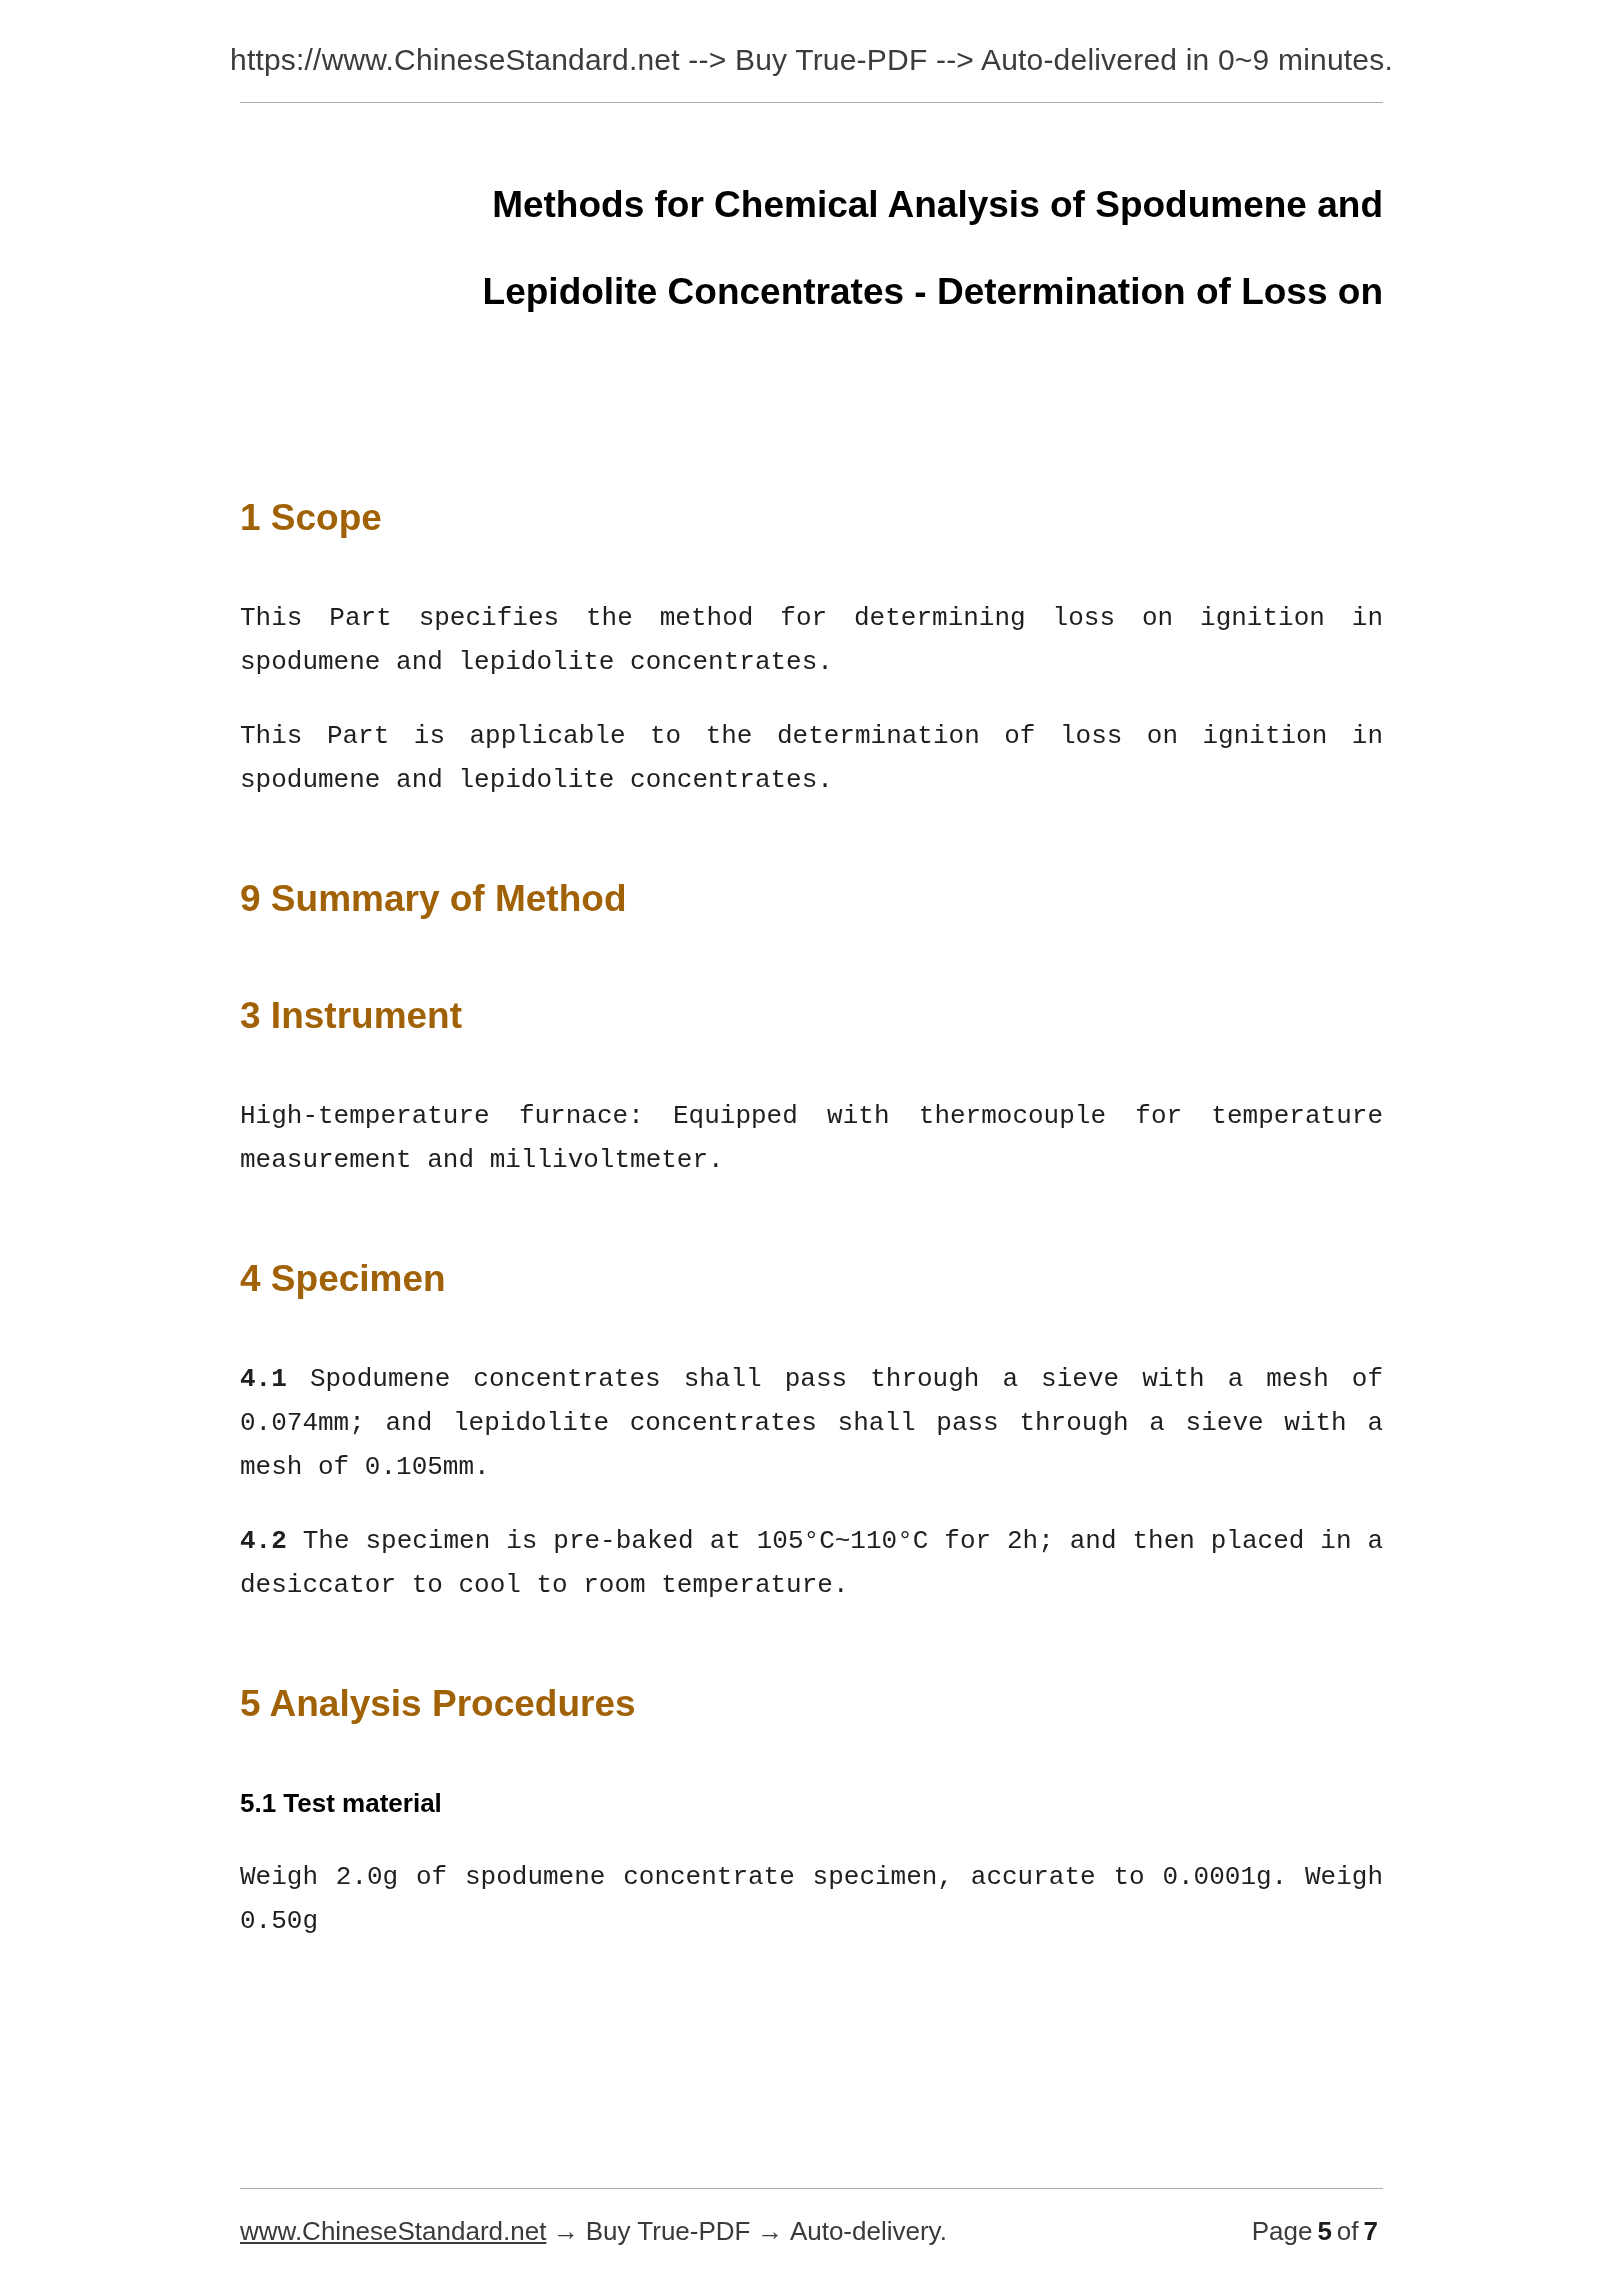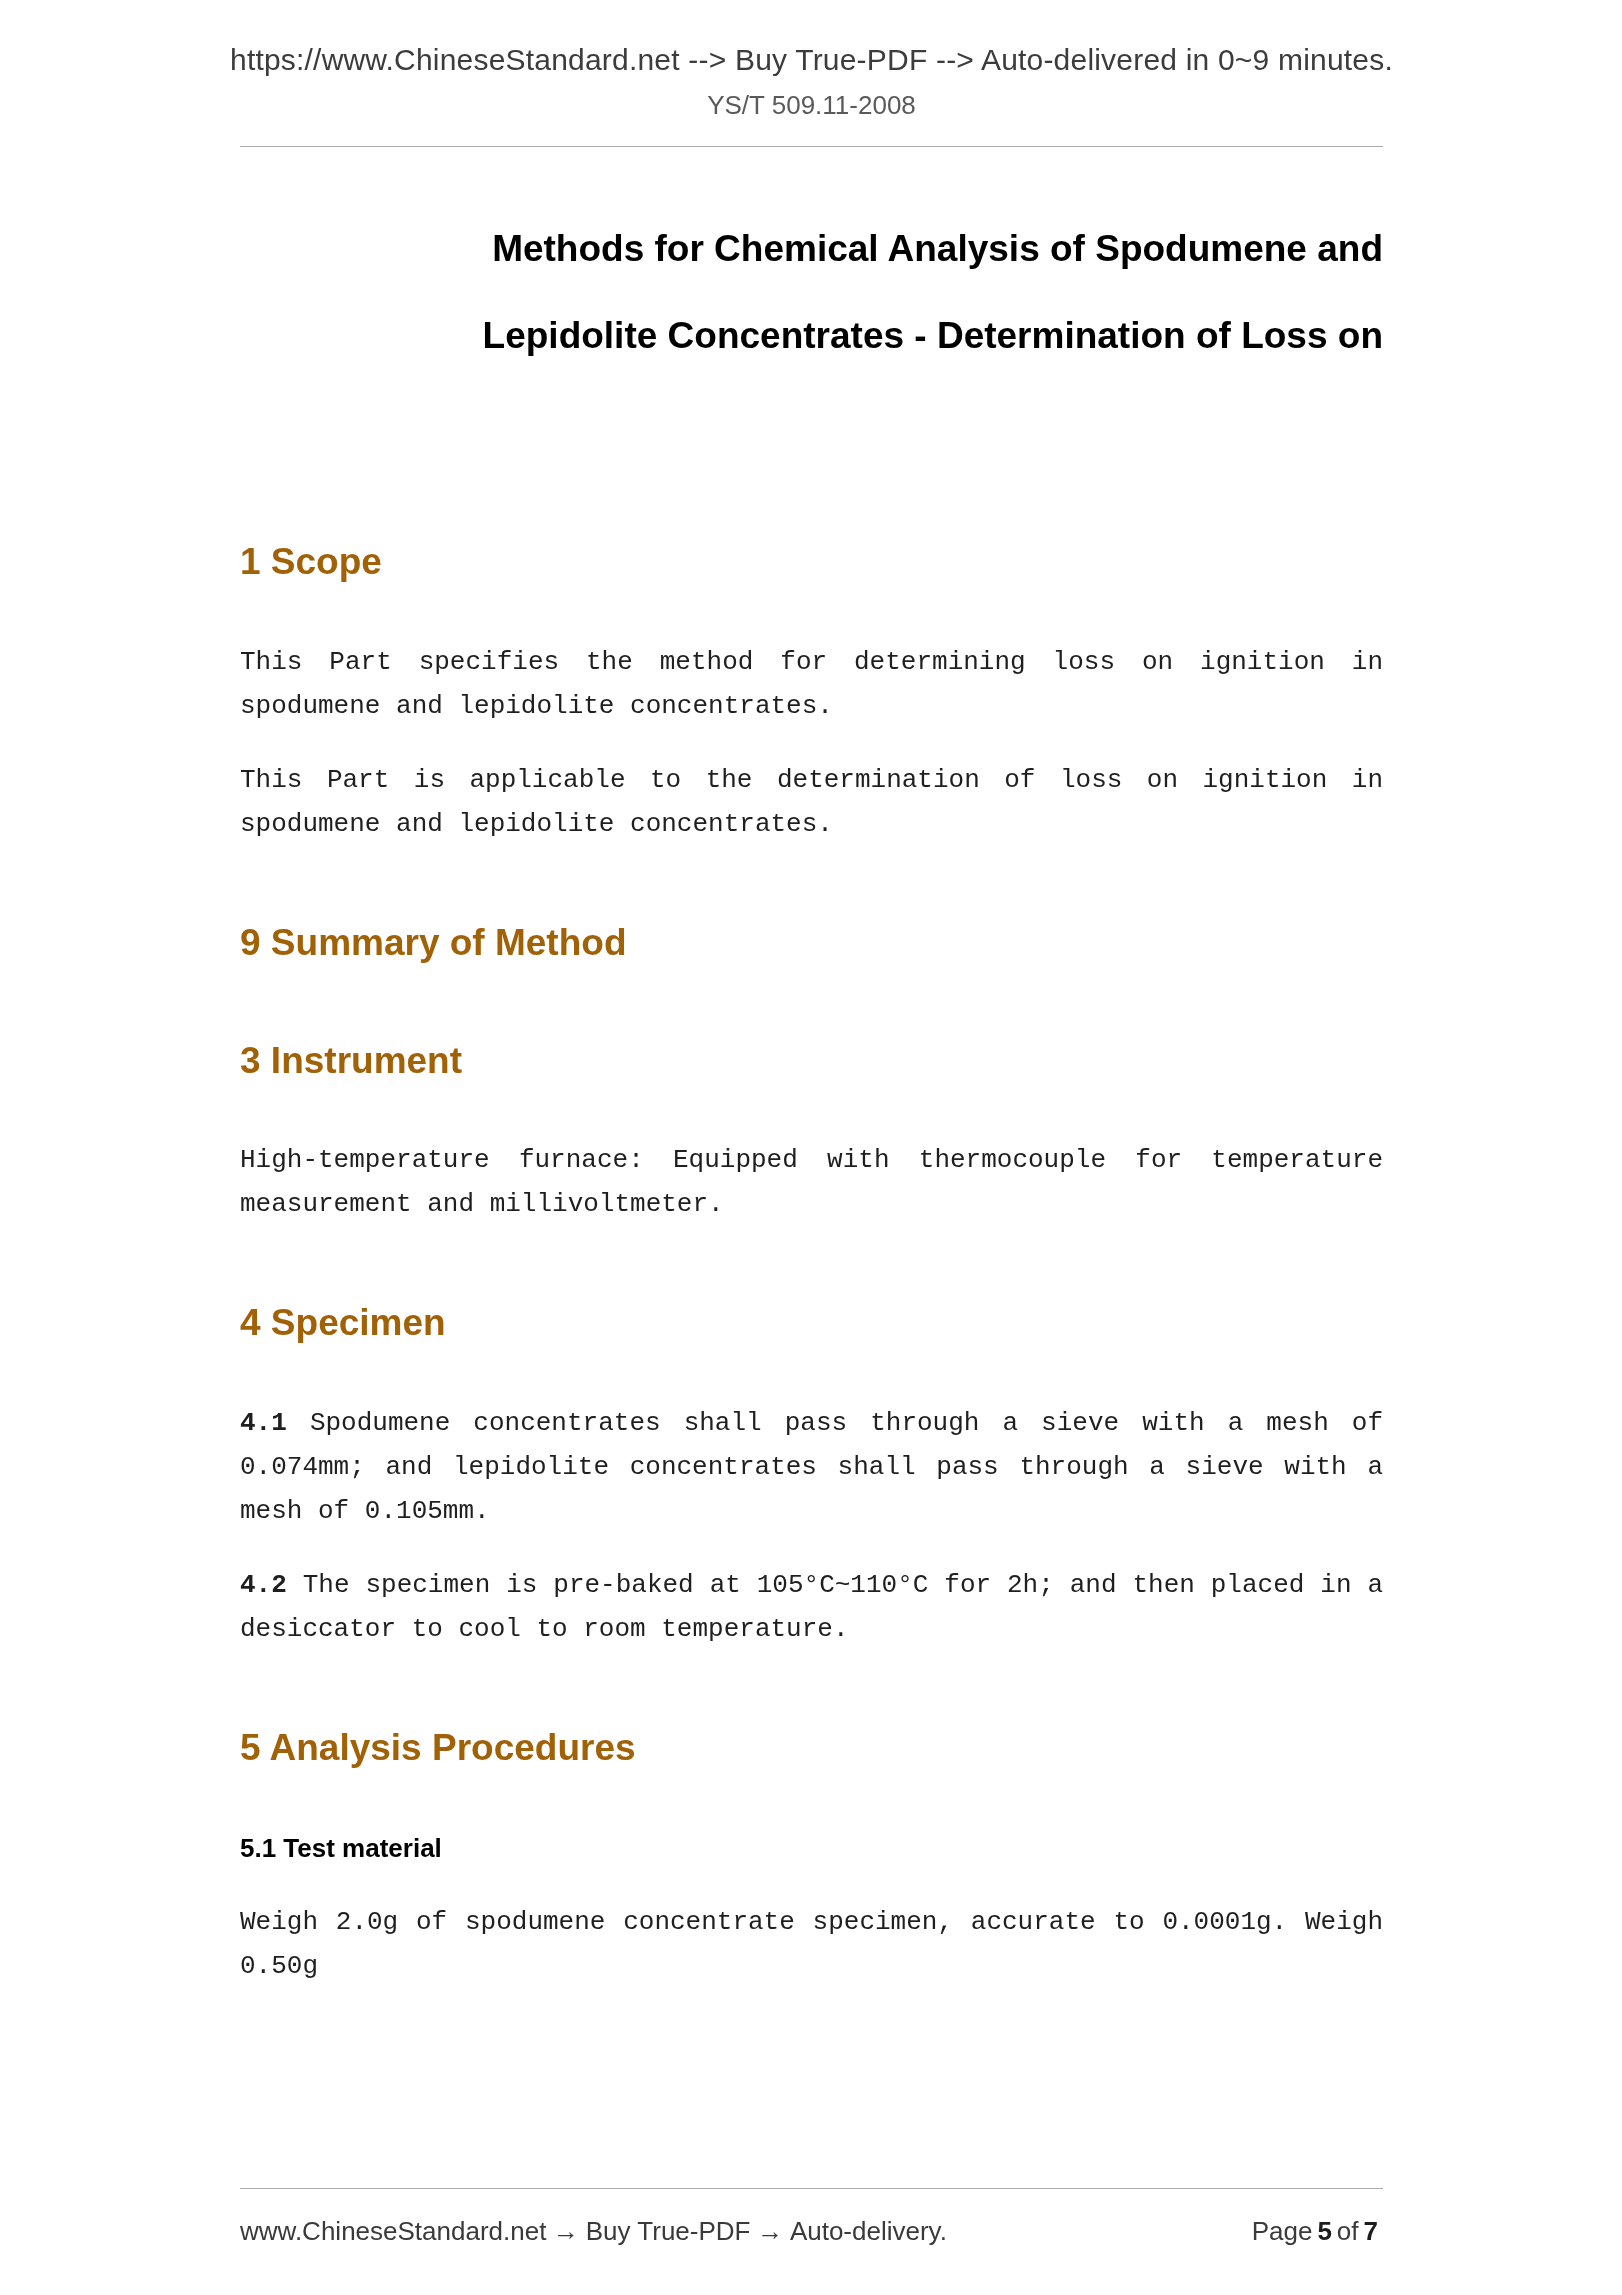--- a/index.html
+++ b/index.html
@@ -87,38 +87,38 @@
     justify-content: space-between;
     align-items: baseline;
     margin-top: 27px;
     padding-bottom: 48px;
     font-size: 26px;
     color: #3a3a3a;
   }
   .footer-left { color: #3a3a3a; }
   .site-link {
     color: #3a3a3a;
+    text-decoration: underline;
     cursor: pointer;
   }
   .footer-arrow { padding: 0 6.7px; color: #3a3a3a; }
   .footer-right { color: #3a3a3a; text-align: right; }
   .page-num {
     font-weight: bold;
     color: #1c1c1c;
     padding: 0 5px;
   }
 </style>
 </head>
 <body>
 
 <div class="page">
 
   <div class="header">
     <div class="header-url">https://www.ChineseStandard.net --&gt; Buy True-PDF --&gt; Auto-delivered in 0~9 minutes.</div>
-    <div class="standard-code">YS/T 509.11-2008</div>
   </div>
 
   <div class="content">
     <hr class="rule rule-top">
 
     <div class="doc-title">
       <div>Methods for Chemical Analysis of Spodumene and</div>
       <div>Lepidolite Concentrates - Determination of Loss on</div>
     </div>
 

